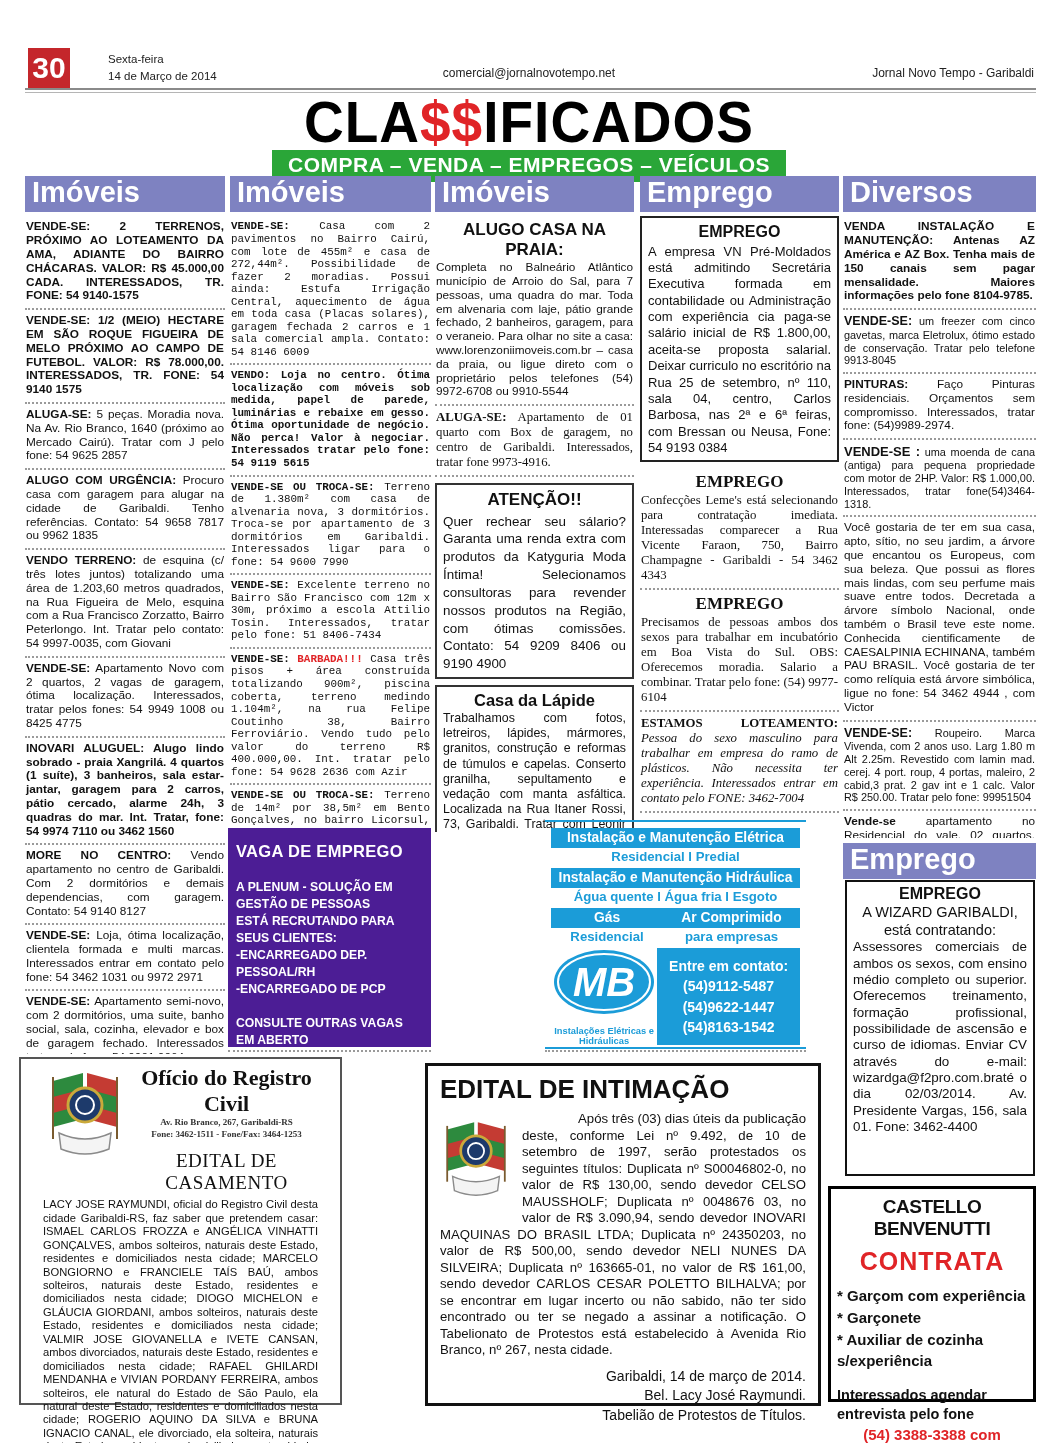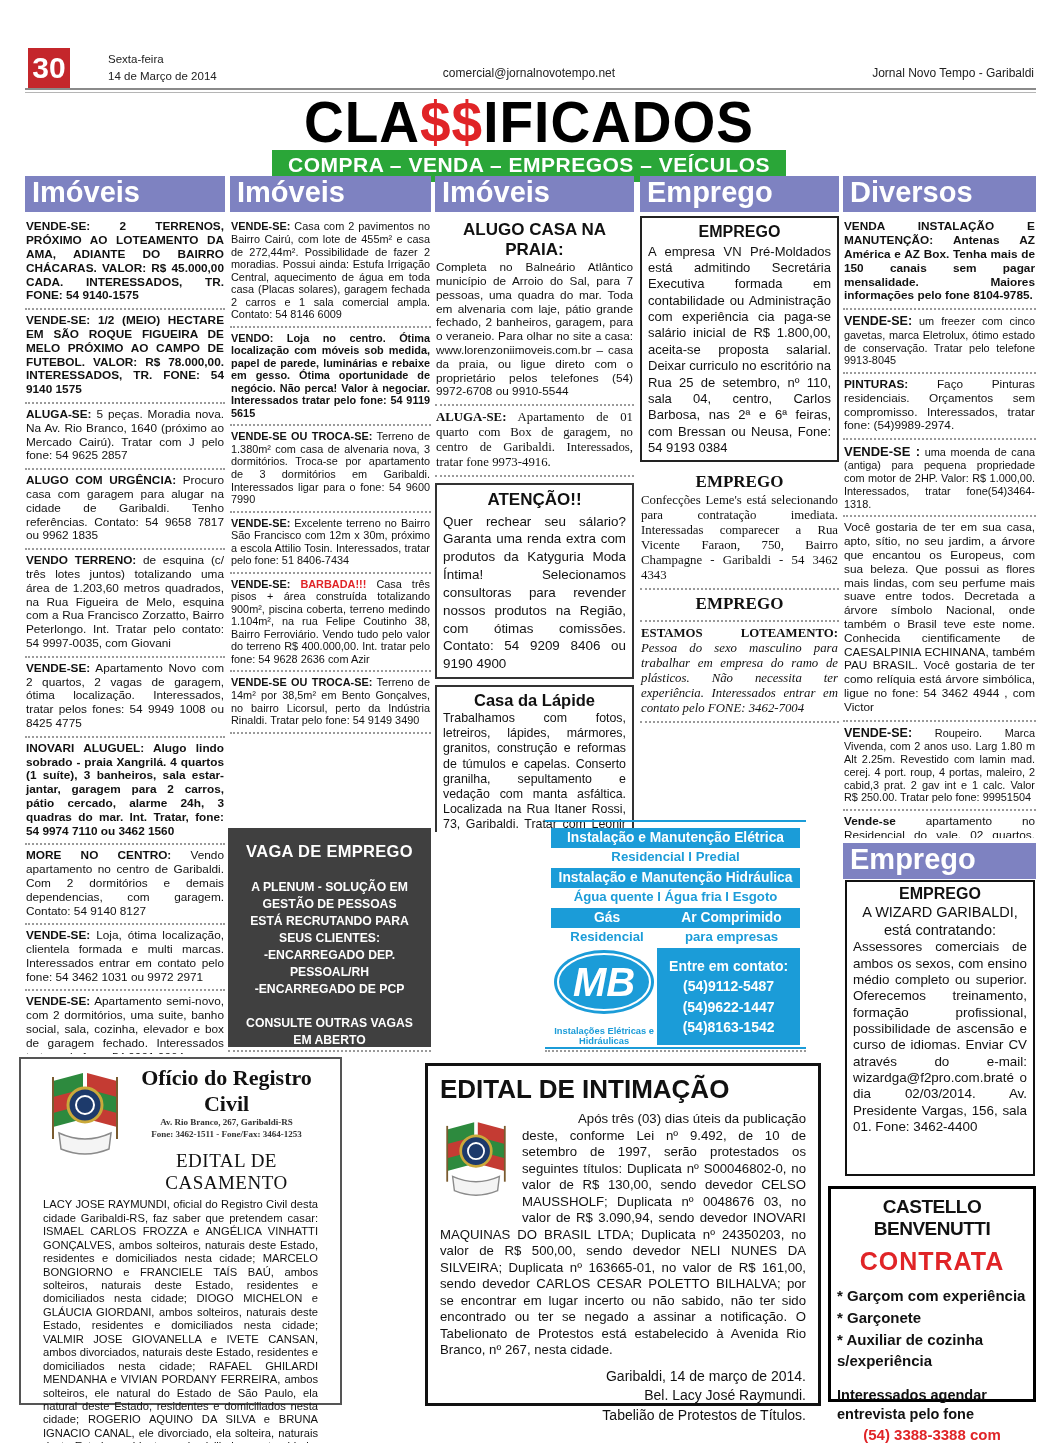--- a/index.html
+++ b/index.html
@@ -31,29 +31,29 @@
   .allbold{font-weight:bold;}
   .cond{font-size:10.9px;}
   .mid{font-size:12.8px;font-family:Liberation Serif, serif;}
   .ital{font-style:italic;}
   .red{color:#e02427;font-weight:bold;}
   .adhead{display:block;text-align:center;font-weight:bold;font-size:14px;margin-bottom:1px;}
   .adhead.big{font-size:17px;}
   .boxad{border:2px solid #222;padding:4px 6px;margin:4px 0 6px;}
   .boxad .adhead{font-size:16px;}
   
-  .c2 .ad{font-size:10.9px;line-height:1.15;}
+  .c2 .ad{font-size:10.9px;line-height:1.15;font-family:Liberation Mono, monospace;}
   
   .atencao{border:2px solid #333;padding:4px 6px;margin:6px 0;font-size:13.4px;line-height:1.33;text-align:justify;}
   .atencao .adhead{font-size:17px;}
   .lapide{border:2px solid #333;padding:3px 6px;margin:6px 0;font-size:12.4px;line-height:1.22;text-align:justify;}
   .lapide .adhead{font-size:16.5px;}
   
-  .vaga{position:absolute;left:228px;top:828px;width:203px;height:219px;background:#404040;
-        color:#fff;text-align:center;font-weight:bold;box-sizing:border-box;padding:14px 8px;}
+  .vaga{position:absolute;left:228px;top:828px;width:203px;height:219px;background:#4c1d95;
+        color:#fff;font-weight:bold;box-sizing:border-box;padding:14px 8px;}
   .vaga .vtitle{font-size:16.5px;margin-bottom:18px;letter-spacing:.3px;}
   .vaga .vline{font-size:12.2px;line-height:1.4;}
   .vaga .vgap{margin-top:16px;}
   
   .mbad{position:absolute;left:545px;top:820px;width:261px;height:229px;box-sizing:border-box;
         border-top:2px solid #1b9cd8;border-bottom:2px solid #1b9cd8;padding-top:6px;}
   .mb-bar{background:#1b9cd8;color:#fff;font-weight:bold;font-size:13.8px;text-align:center;
           padding:2px 0 3px;margin:0 6px;}
   .mb-sub{color:#1b9cd8;font-weight:bold;font-size:13.2px;text-align:center;margin:1px 0 4px;}
   .mb-split{display:flex;}
@@ -166,21 +166,21 @@
     </div>
   </section>
 
   <section class="col" style="left:640px;width:199px;height:650px;">
     <h2 class="colhead">Emprego</h2>
     <div class="boxad" style="font-size:13px;line-height:1.26;text-align:justify;">
       <span class="adhead" style="font-size:16px;">EMPREGO</span>
       <span>A empresa VN Pré-Moldados está admitindo Secretária Executiva formada em contabilidade ou Administração com experiência cia paga-se salário inicial de R$ 1.800,00, aceita-se proposta salarial. Deixar curriculo no escritório na Rua 25 de setembro, nº 110, sala 04, centro, Carlos Barbosa, nas 2ª e 6ª feiras, com Bressan ou Neusa, Fone: 54 9193 0384</span>
     </div>
     <div class="ad mid"><span class="adhead big">EMPREGO</span><span>Confecções Leme's está selecionando para contratação imediata. Interessadas comparecer a Rua Vicente Faraon, 750, Bairro Champagne - Garibaldi - 54 3462 4343</span></div>
-    <div class="ad mid"><span class="adhead big">EMPREGO</span></div>
+    <div class="ad mid"><span class="adhead big">EMPREGO</span><span>Precisamos de pessoas ambos dos sexos para trabalhar em incubatório em Boa Vista do Sul. OBS: Oferecemos moradia. Salario a combinar. Tratar pelo fone: (54) 9977-6104</span></div>
     <div class="ad mid"><b>ESTAMOS LOTEAMENTO:</b> <span class="ital">Pessoa do sexo masculino para trabalhar em empresa do ramo de plásticos. Não necessita ter experiência. Interessados entrar em contato pelo FONE: 3462-7004</span></div>
 
   </section>
 
   <div class="mbad">
     <div class="mb-bar">Instalação e Manutenção Elétrica</div>
     <div class="mb-sub">Residencial I Predial</div>
     <div class="mb-bar">Instalação e Manutenção Hidráulica</div>
     <div class="mb-sub">Água quente I Água fria I Esgoto</div>
     <div class="mb-bar mb-split">

